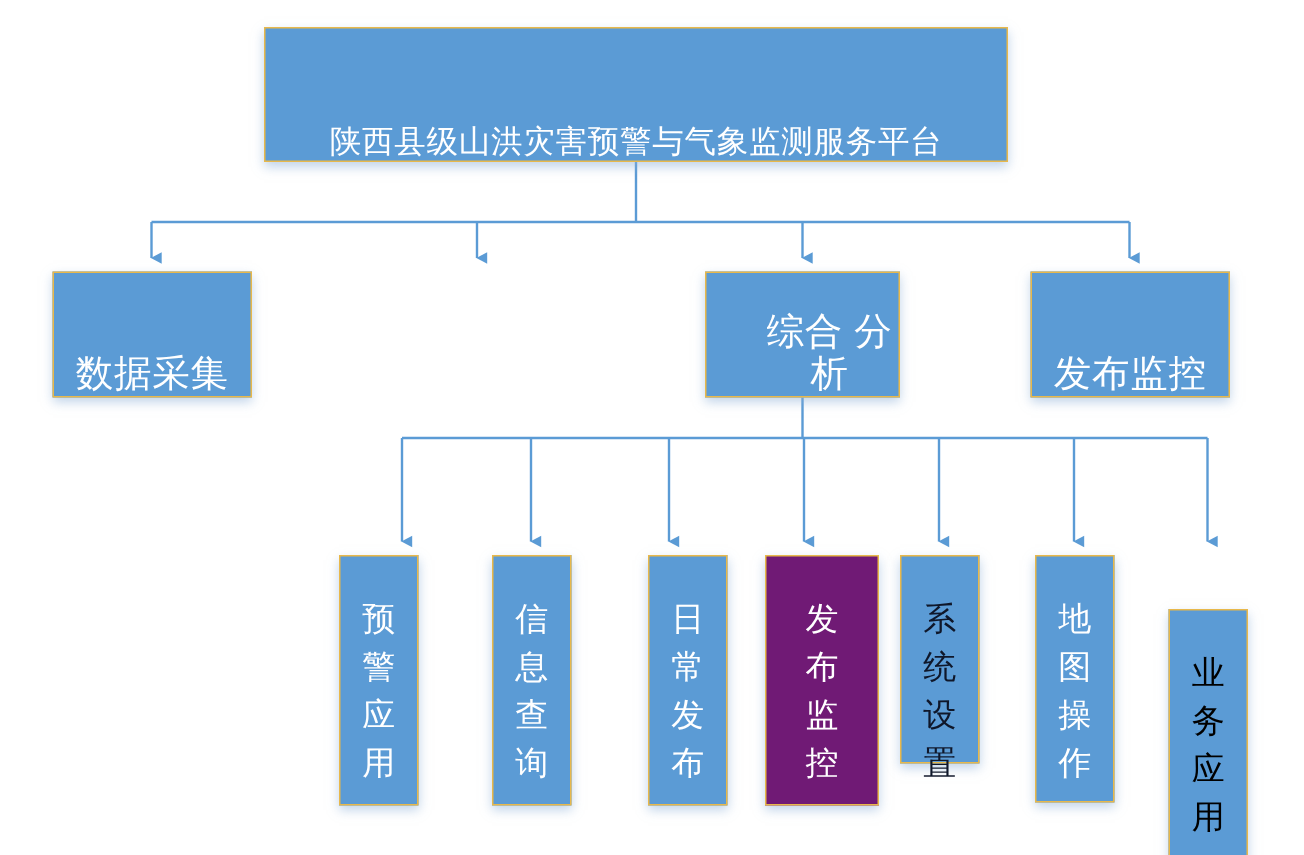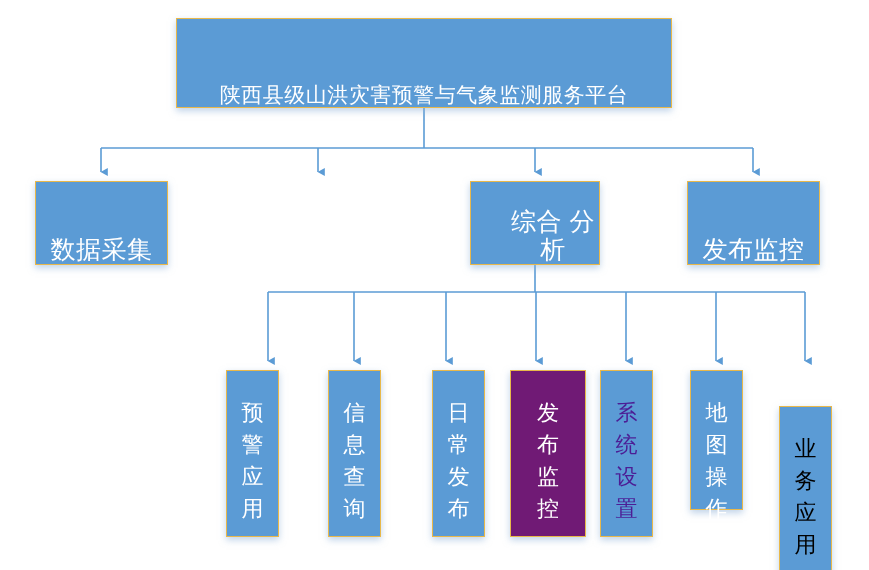--- a/index.html
+++ b/index.html
@@ -123,23 +123,23 @@
   </div>
   <div class="node node-leaf" id="node-l3-1" style="left: 328px; top: 370px; width: 53px; height: 167px; background: rgb(91, 155, 213); border-color: rgb(232, 184, 75); color: rgb(255, 255, 255);">
     <span class="leaf-text">信息查询</span>
   </div>
   <div class="node node-leaf" id="node-l3-2" style="left: 420px; top: 370px; width: 53px; height: 167px; background: rgb(91, 155, 213); border-color: rgb(232, 184, 75); color: rgb(255, 255, 255); margin-left: 12px;">
     <span class="leaf-text">日常发布</span>
   </div>
   <div class="node node-leaf" id="node-l3-3" style="left: 510px; top: 370px; width: 76px; height: 167px; background: #701a75; border-color: rgb(232, 184, 75); color: rgb(255, 255, 255);">
     <span class="leaf-text">发布监控</span>
   </div>
-  <div class="node node-leaf" id="node-l3-4" style="left: 600px; top: 370px; width: 53px; height: 167px; background: rgb(91, 155, 213); border-color: rgb(232, 184, 75); color: #4c1d95;">
+  <div class="node node-leaf" id="node-l3-4" style="left: 600px; top: 370px; width: 53px; height: 139px; background: rgb(91, 155, 213); border-color: rgb(232, 184, 75); color: #0f172a;">
     <span class="leaf-text">系统设置</span>
   </div>
-  <div class="node node-leaf" id="node-l3-5" style="left: 690px; top: 370px; width: 53px; height: 140px; background: rgb(91, 155, 213); border-color: rgb(232, 184, 75); color: rgb(255, 255, 255);">
+  <div class="node node-leaf" id="node-l3-5" style="left: 690px; top: 370px; width: 53px; height: 165px; background: rgb(91, 155, 213); border-color: rgb(232, 184, 75); color: rgb(255, 255, 255);">
     <span class="leaf-text">地图操作</span>
   </div>
   <div class="node node-leaf" id="node-l3-6" style="left: 779px; top: 370px; width: 53px; height: 213px; background: rgb(91, 155, 213); border-color: rgb(232, 184, 75); color: #000000; margin-top: 36px;">
     <span class="leaf-text">业务应用</span>
   </div>
 
 </div>
 
 </body></html>

